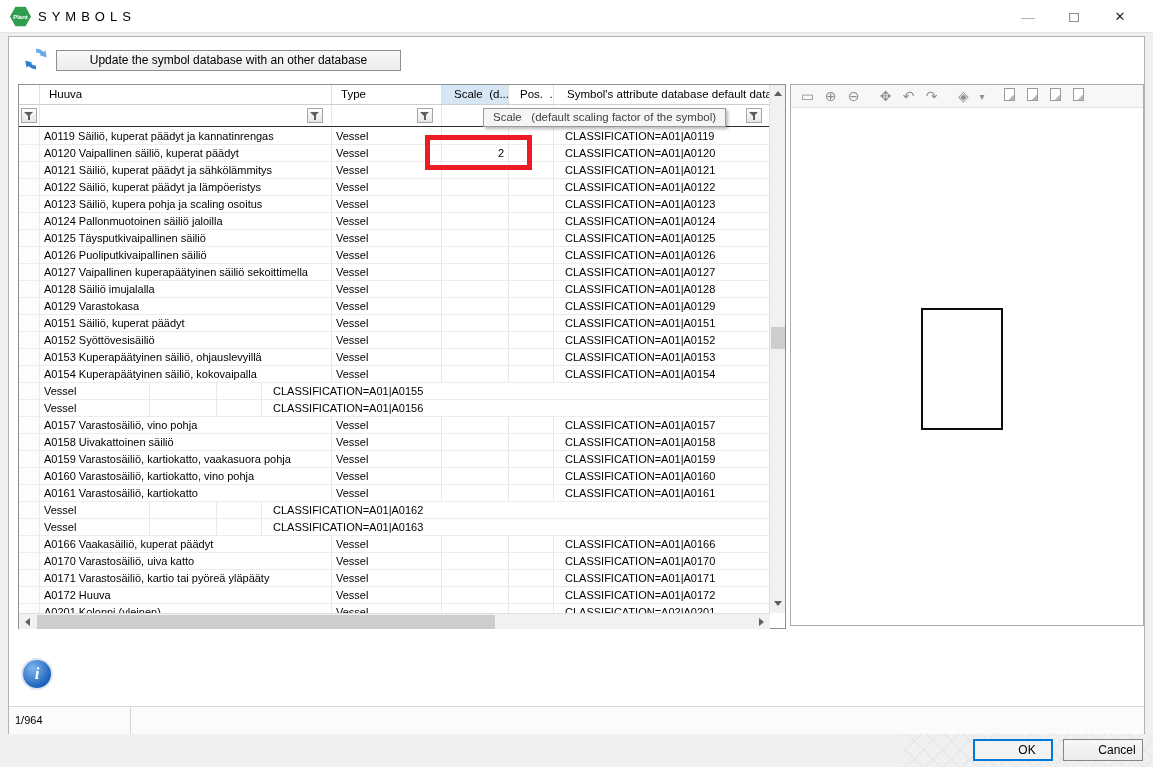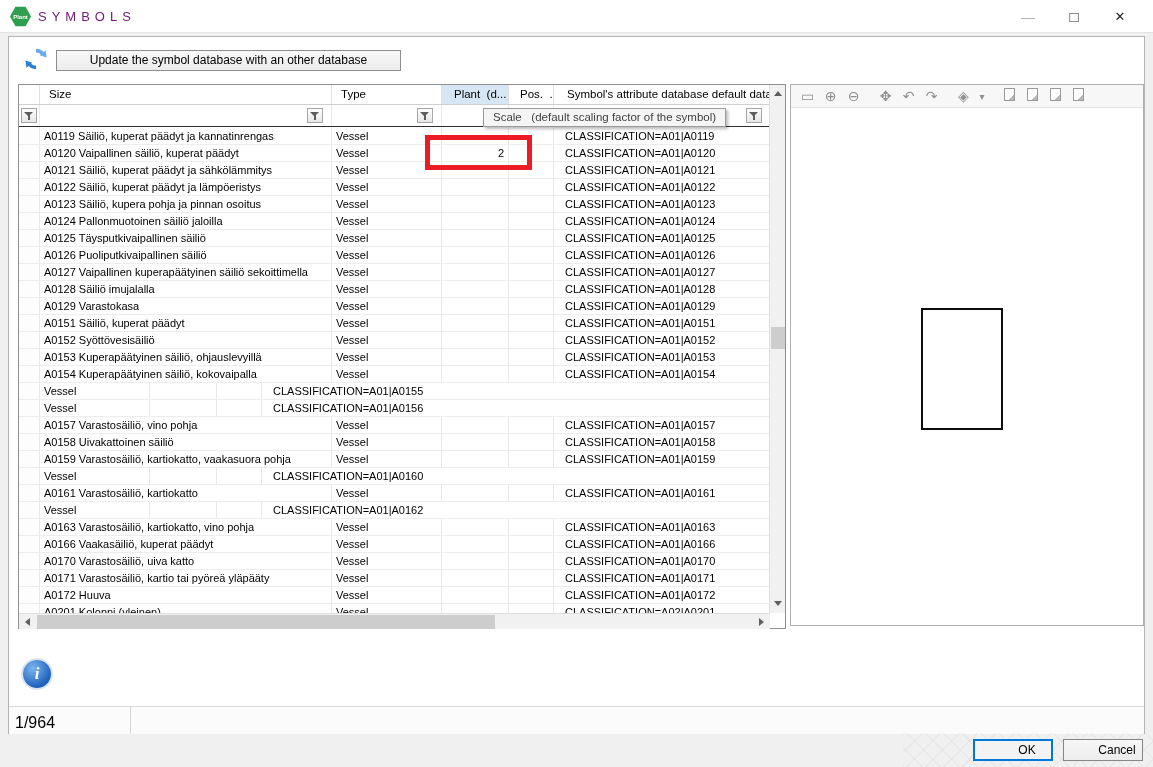--- a/index.html
+++ b/index.html
@@ -12,21 +12,21 @@
   }
 
   
   .titlebar { position:absolute; left:0; top:0; width:1153px; height:33px;
     background:#ffffff; border-bottom:1px solid #e4e4e4; }
   .logo { position:absolute; left:10px; top:6px; width:21px; height:21px;
     clip-path:polygon(26% 4%, 74% 4%, 100% 50%, 74% 96%, 26% 96%, 0% 50%);
     background:#2f9e4f; color:#fff; font-size:6px; font-weight:bold;
     display:flex; align-items:center; justify-content:center; }
   .app-title { position:absolute; left:38px; top:9px; font-size:13px;
-    letter-spacing:5px; color:#701a75;text-align:center; }
+    letter-spacing:5px; color:#000000;text-align:center; }
   .win-controls { position:absolute; right:10px; top:0; height:33px;
     display:flex; align-items:center; }
   .win-btn { width:46px; height:33px; display:flex; align-items:center;
     justify-content:center; font-size:13px; color:#1f1f1f; }
   .win-btn[data-name="minimize-button"] { color:#b3b3b3; font-size:14px; }
   .win-btn[data-name="maximize-button"] { font-size:15px; }
 
   
   .panel { position:absolute; left:8px; top:36px; width:1137px; height:698px;
     background:#ffffff; border:1px solid #b3b3b3; }
@@ -119,21 +119,21 @@
     border-radius:50%; background:radial-gradient(circle at 35% 30%, #7db5ef, #1e62bc 70%);
     box-shadow:0 0 0 2px #dce5ef; color:#fff;
     font-family:"Liberation Serif",serif; font-style:italic; font-weight:bold;
     font-size:17px; display:flex; align-items:center; justify-content:center; }
   .info-text { position:absolute; left:64px; top:620px; font-size:11px; color:#0a0a0a;
     line-height:23px; white-space:pre; }
 
   
   .statusbar { position:absolute; left:0; top:669px; width:1135px; height:28px;
     background:#fbfbfb; border-top:1px solid #dadada; display:flex; }
-  .status-cell { border-right:1px solid #d6d6d6; font-size:16px; padding:7px 0 0 6px; }
+  .status-cell { border-right:1px solid #d6d6d6; font-size:11px; padding:7px 0 0 6px; }
   .status-pos { width:122px; }
   .status-rest { flex:1; border-right:none; }
 
   
   .watermark { position:absolute; right:0; bottom:0; width:250px; height:34px;
     background:
       repeating-linear-gradient(45deg, rgba(0,0,0,.030) 0 1.5px, transparent 1.5px 13px),
       repeating-linear-gradient(135deg, rgba(0,0,0,.030) 0 1.5px, transparent 1.5px 13px); }
   .btn { position:absolute; top:739px; width:80px; height:22px; font-size:12px;
     text-align:center; line-height:19px; font-family:"Liberation Sans",sans-serif;padding-left:28px; }
@@ -161,23 +161,23 @@
       <polygon points="22.6,4.2 23.6,11.6 16.6,9.2" fill="#6aabe8"></polygon>
       <path d="M13 21.4 a8.4 8.4 0 0 1 -7.4 -4.4" stroke="#2e7fd0" stroke-width="3.6" fill="none"></path>
       <polygon points="3.4,21.8 2.4,14.4 9.4,16.8" fill="#2e7fd0"></polygon>
     </svg>
   </div>
   <button class="update-btn" data-name="update-database-button">Update the symbol database with an other database</button>
 
   <div class="grid" data-name="symbol-table">
     <div class="thead" data-name="table-header-row">
       <div class="th c-rowhdr" data-name="column-header-rowselector"></div>
-      <div class="th c-file" data-name="column-header-file">Size</div>
+      <div class="th c-file" data-name="column-header-file">Huuva</div>
       <div class="th c-type" data-name="column-header-type">Type</div>
-      <div class="th c-scale" data-name="column-header-scale" style="background: rgb(215, 230, 245);">Plant  (d...</div>
+      <div class="th c-scale" data-name="column-header-scale" style="background: rgb(215, 230, 245);">Scale  (d...</div>
       <div class="th c-pos" data-name="column-header-pos">Pos.  ...</div>
       <div class="th c-attr" data-name="column-header-attributes">Symbol's attribute database default data</div>
     </div>
     <div class="tfilter" data-name="table-filter-row">
       <div class="fcell c-rowhdr">
           <span class="funnel-btn" data-name="filter-icon-rowselector"></span>
         </div>
       <div class="fcell c-file">
           <span class="funnel-btn" data-name="filter-icon-file"></span>
         </div>
@@ -224,21 +224,21 @@
         <div class="trow" data-name="table-row">
           <div class="td c-rowhdr" data-name="table-cell-rowhdr"></div>
           <div class="td c-file" data-name="table-cell-file">A0122 Säiliö, kuperat päädyt ja lämpöeristys</div>
           <div class="td c-type" data-name="table-cell-type">Vessel</div>
           <div class="td c-scale" data-name="table-cell-scale"></div>
           <div class="td c-pos" data-name="table-cell-pos"></div>
           <div class="td c-attr" data-name="table-cell-attr">CLASSIFICATION=A01|A0122</div>
         </div>
         <div class="trow" data-name="table-row">
           <div class="td c-rowhdr" data-name="table-cell-rowhdr"></div>
-          <div class="td c-file" data-name="table-cell-file">A0123 Säiliö, kupera pohja ja pinnan osoitus</div>
+          <div class="td c-file" data-name="table-cell-file">A0123 Säiliö, kupera pohja ja scaling osoitus</div>
           <div class="td c-type" data-name="table-cell-type">Vessel</div>
           <div class="td c-scale" data-name="table-cell-scale"></div>
           <div class="td c-pos" data-name="table-cell-pos"></div>
           <div class="td c-attr" data-name="table-cell-attr">CLASSIFICATION=A01|A0123</div>
         </div>
         <div class="trow" data-name="table-row">
           <div class="td c-rowhdr" data-name="table-cell-rowhdr"></div>
           <div class="td c-file" data-name="table-cell-file">A0124 Pallonmuotoinen säiliö jaloilla</div>
           <div class="td c-type" data-name="table-cell-type">Vessel</div>
           <div class="td c-scale" data-name="table-cell-scale"></div>
@@ -350,20 +350,21 @@
         <div class="trow" data-name="table-row">
           <div class="td c-rowhdr" data-name="table-cell-rowhdr"></div>
           <div class="td c-file" data-name="table-cell-file">A0159 Varastosäiliö, kartiokatto, vaakasuora pohja</div>
           <div class="td c-type" data-name="table-cell-type">Vessel</div>
           <div class="td c-scale" data-name="table-cell-scale"></div>
           <div class="td c-pos" data-name="table-cell-pos"></div>
           <div class="td c-attr" data-name="table-cell-attr">CLASSIFICATION=A01|A0159</div>
         </div>
         <div class="trow" data-name="table-row">
           <div class="td c-rowhdr" data-name="table-cell-rowhdr"></div>
+          <div class="td c-file" data-name="table-cell-file">A0160 Varastosäiliö, kartiokatto, vino pohja</div>
           <div class="td c-type" data-name="table-cell-type">Vessel</div>
           <div class="td c-scale" data-name="table-cell-scale"></div>
           <div class="td c-pos" data-name="table-cell-pos"></div>
           <div class="td c-attr" data-name="table-cell-attr">CLASSIFICATION=A01|A0160</div>
         </div>
         <div class="trow" data-name="table-row">
           <div class="td c-rowhdr" data-name="table-cell-rowhdr"></div>
           <div class="td c-file" data-name="table-cell-file">A0161 Varastosäiliö, kartiokatto</div>
           <div class="td c-type" data-name="table-cell-type">Vessel</div>
           <div class="td c-scale" data-name="table-cell-scale"></div>
@@ -372,21 +373,20 @@
         </div>
         <div class="trow" data-name="table-row">
           <div class="td c-rowhdr" data-name="table-cell-rowhdr"></div>
           <div class="td c-type" data-name="table-cell-type">Vessel</div>
           <div class="td c-scale" data-name="table-cell-scale"></div>
           <div class="td c-pos" data-name="table-cell-pos"></div>
           <div class="td c-attr" data-name="table-cell-attr">CLASSIFICATION=A01|A0162</div>
         </div>
         <div class="trow" data-name="table-row">
           <div class="td c-rowhdr" data-name="table-cell-rowhdr"></div>
-          <div class="td c-file" data-name="table-cell-file">A0163 Varastosäiliö, kartiokatto, vino pohja</div>
           <div class="td c-type" data-name="table-cell-type">Vessel</div>
           <div class="td c-scale" data-name="table-cell-scale"></div>
           <div class="td c-pos" data-name="table-cell-pos"></div>
           <div class="td c-attr" data-name="table-cell-attr">CLASSIFICATION=A01|A0163</div>
         </div>
         <div class="trow" data-name="table-row">
           <div class="td c-rowhdr" data-name="table-cell-rowhdr"></div>
           <div class="td c-file" data-name="table-cell-file">A0166 Vaakasäiliö, kuperat päädyt</div>
           <div class="td c-type" data-name="table-cell-type">Vessel</div>
           <div class="td c-scale" data-name="table-cell-scale"></div>

